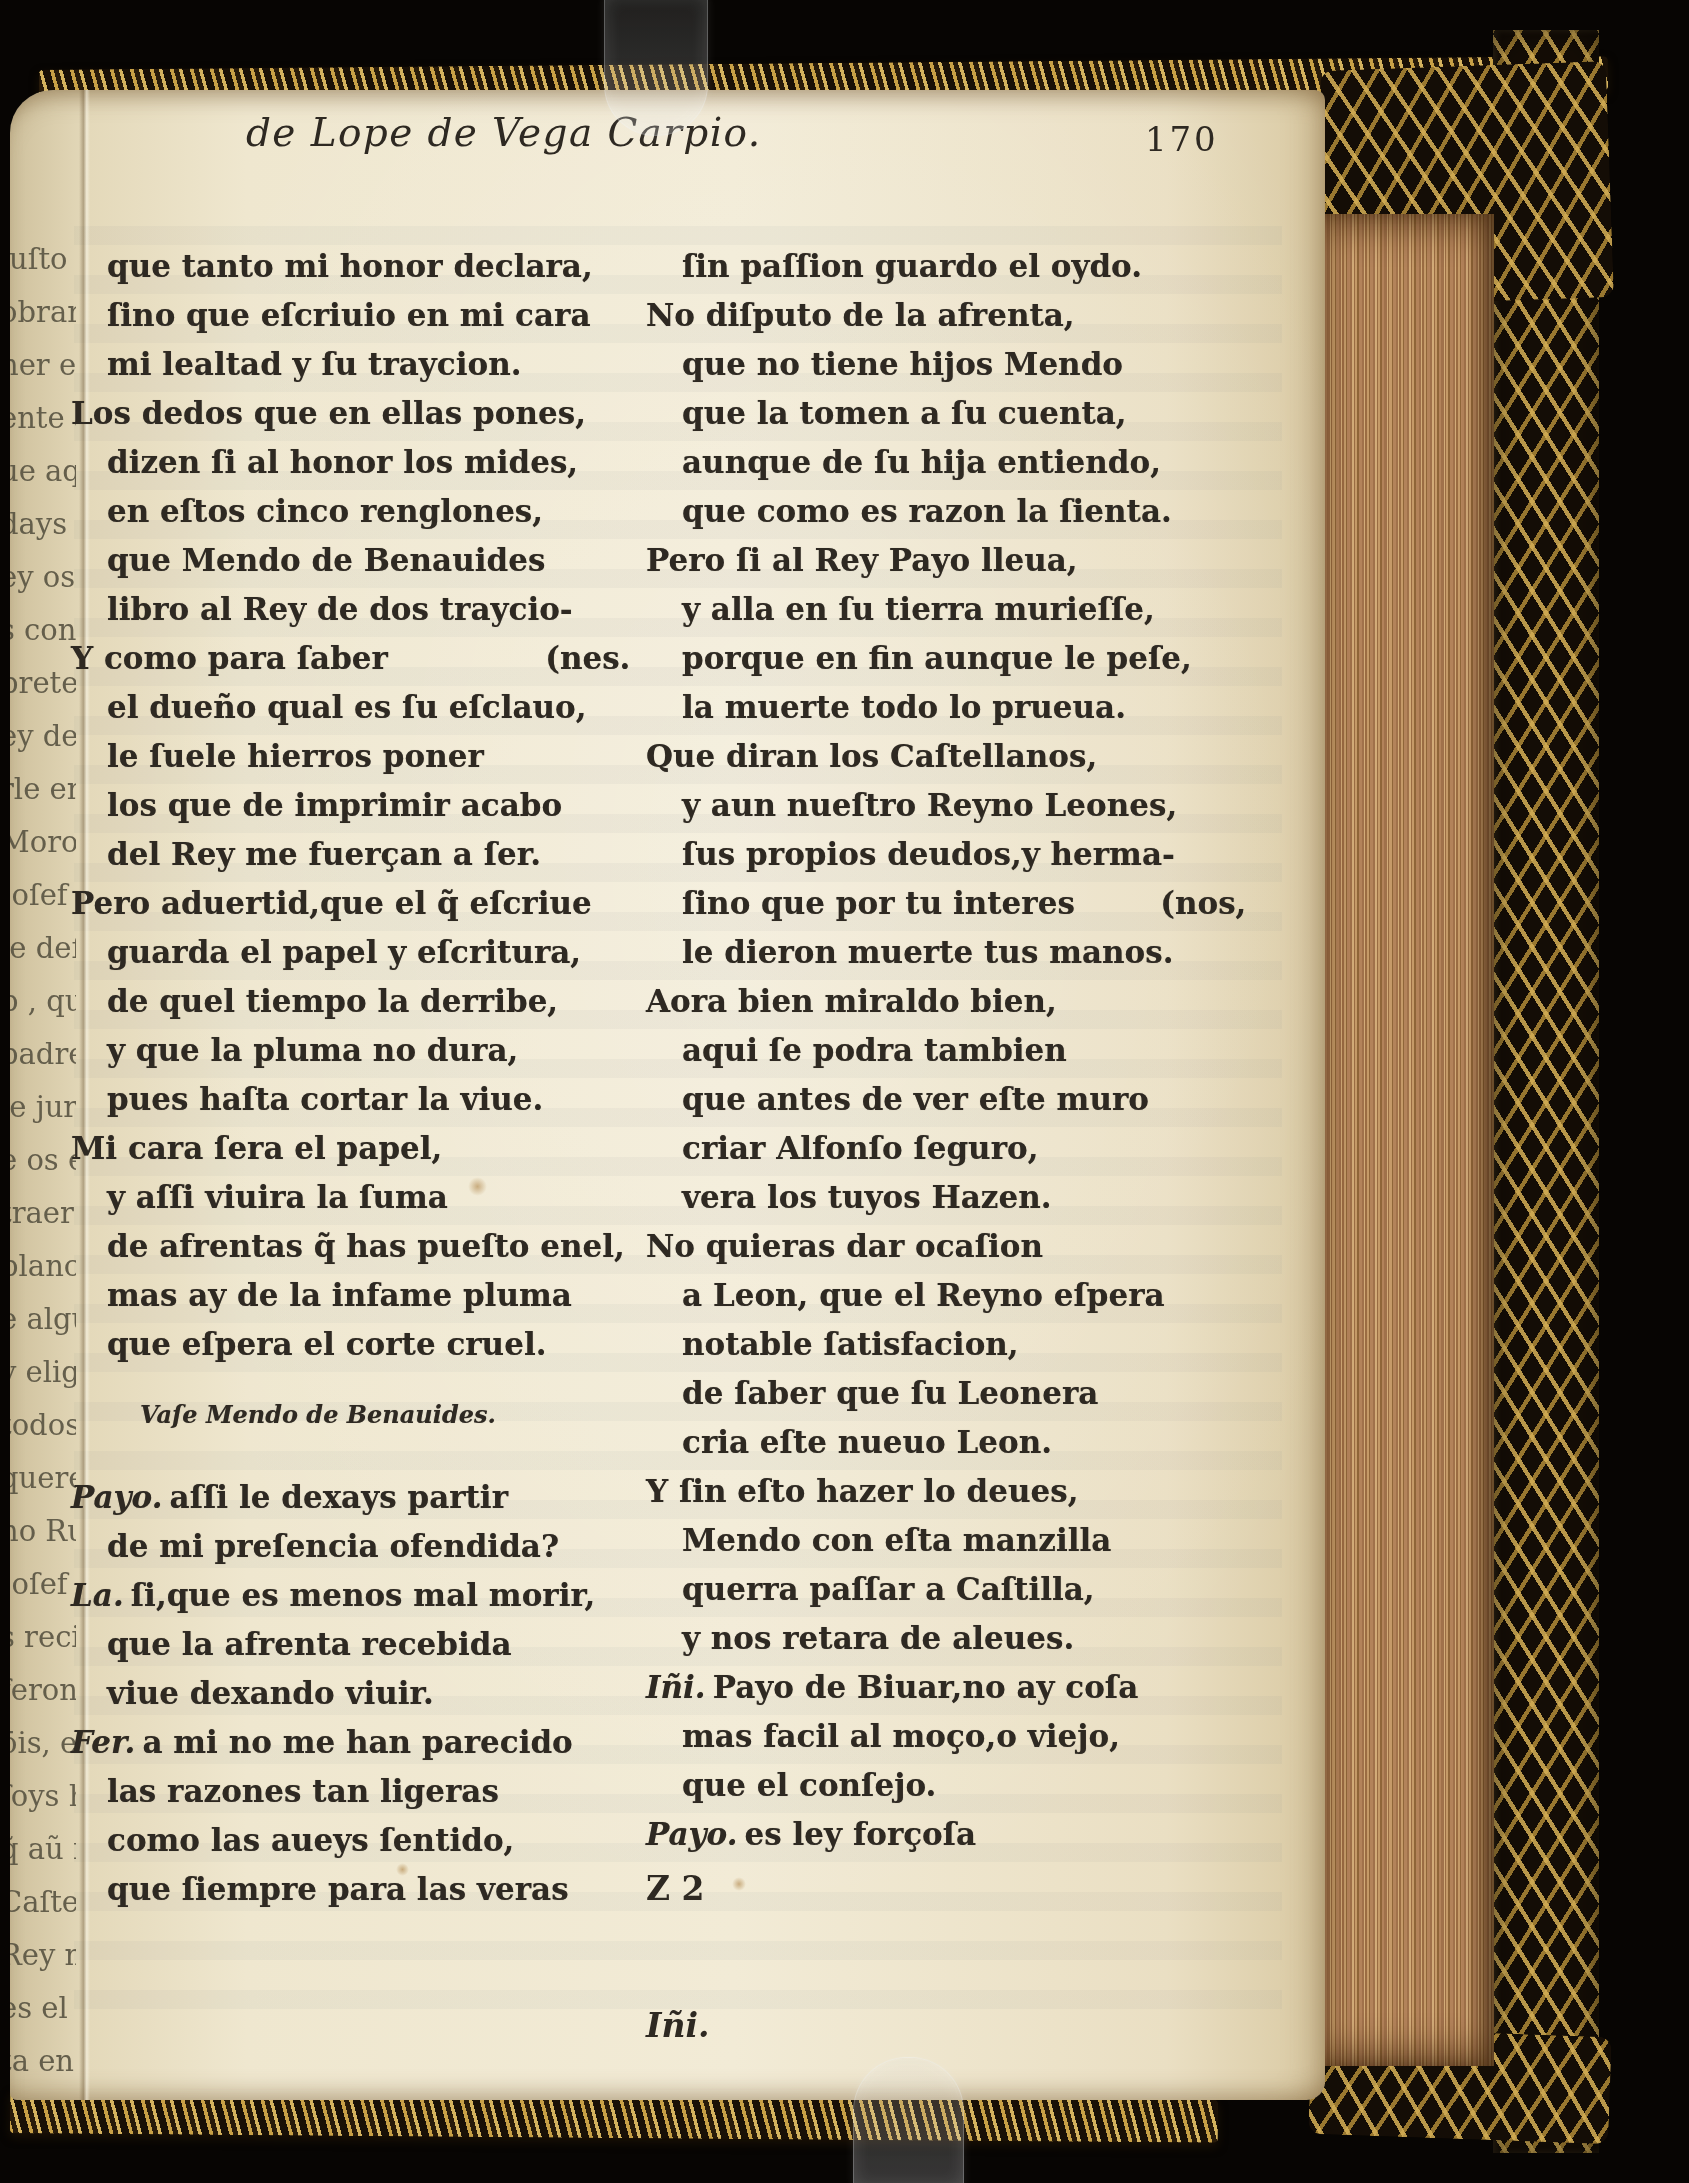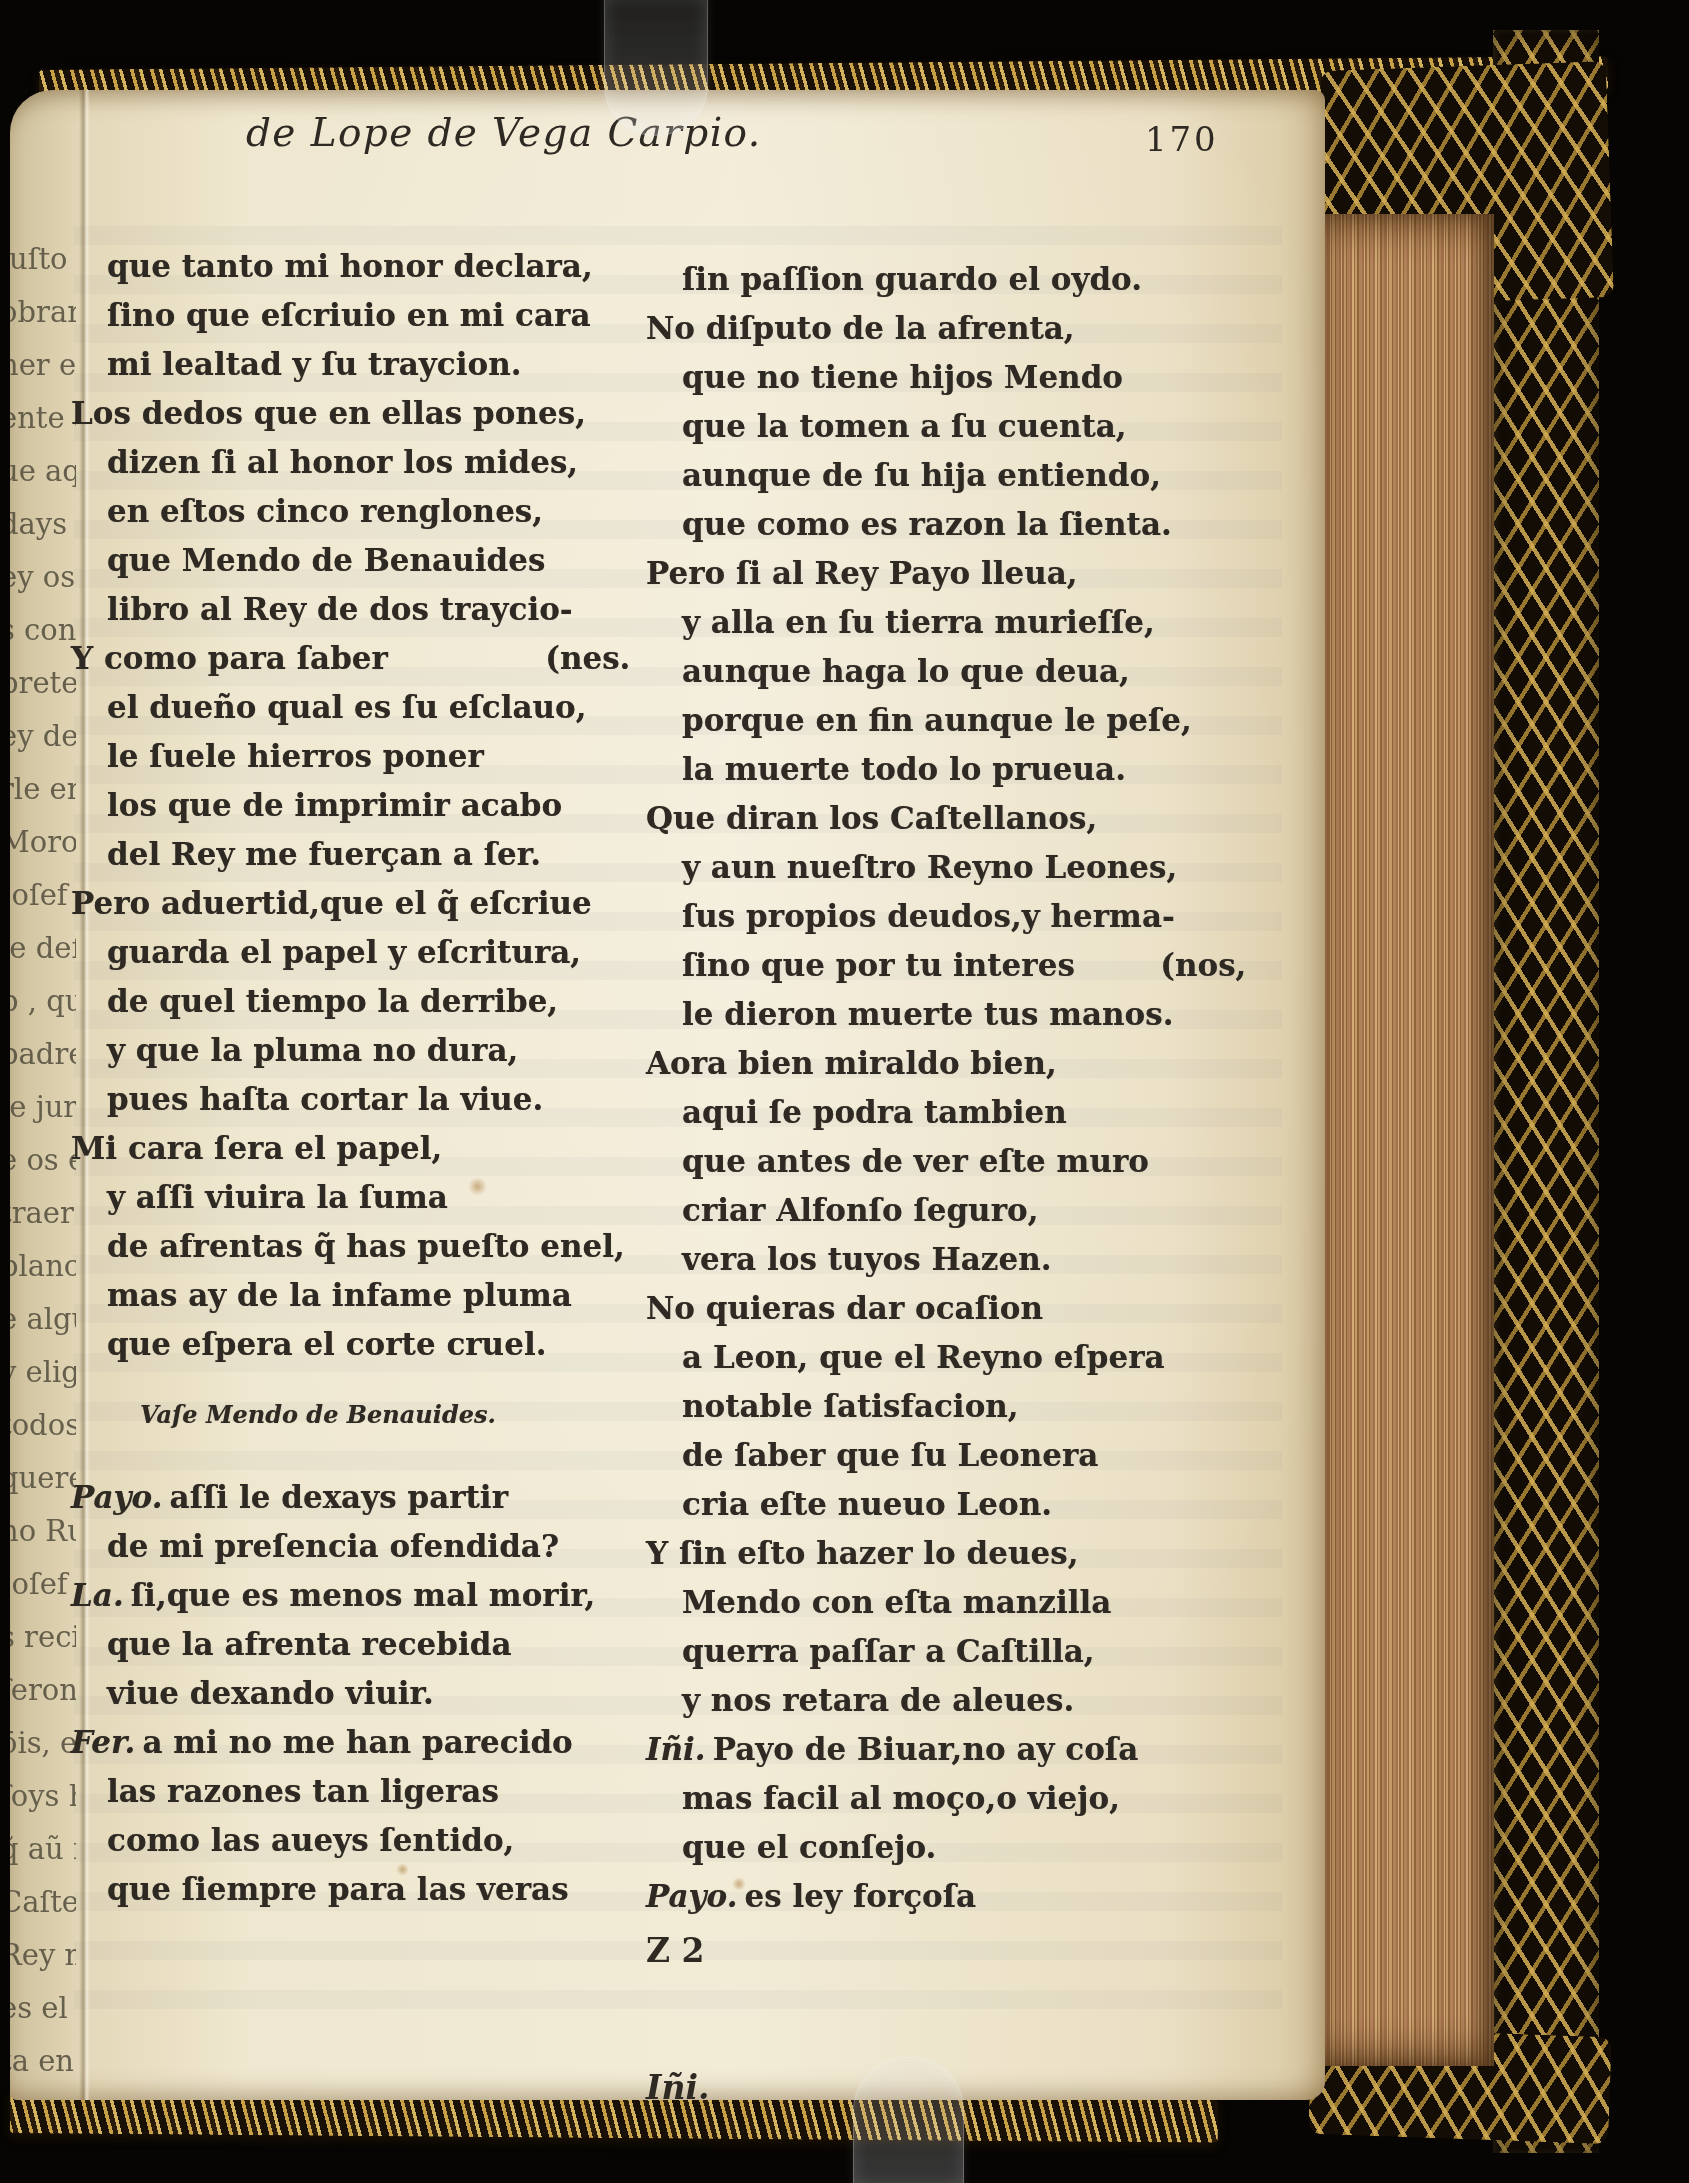--- a/index.html
+++ b/index.html
@@ -52,21 +52,21 @@
         white-space:nowrap;text-align:right;padding-right:2.9px;}
 
   
   .runhead{position:absolute;left:236px;top:20px;font-style:italic;font-size:39px;color:#2e2922;
            letter-spacing:1.4px;white-space:nowrap;}
   .pagenum{position:absolute;left:1135px;top:29px;font-size:34px;color:#2e2922;letter-spacing:2.9px;}
 
   
   .col{position:absolute;top:152px;color:#2e2922;font-weight:bold;}
   .col-left{left:61px;width:578px;}
-  .col-right{left:636px;width:619px;margin-top:13px;}
+  .col-right{left:636px;width:619px;}
   .vline{font-size:31px;line-height:49px;white-space:nowrap;text-shadow:0 0 0.7px rgba(46,41,34,.45);}
   .vline.ind{padding-left:36px;}
   .vline .sp{font-style:italic;padding-right:7.1px;}
   .vline .tail{float:right;margin-right:18.6px;}
   .vline.stage{font-style:italic;font-size:24px;padding-left:69px;margin-top:21.4px;margin-bottom:34px;}
   .sigrow{display:flex;justify-content:flex-end;gap:86px;padding-right:30px;
           font-size:33px;line-height:51px;margin-top:4.3px;flex-direction:column;}
   .sigrow .catch{font-style:italic;}
 
   
@@ -172,21 +172,20 @@
       </div>
     <div class="col col-right" id="col-right">
         <div class="vline ind">ſin paſſion guardo el oydo.</div>
         <div class="vline">No diſputo de la afrenta,</div>
         <div class="vline ind">que no tiene hijos Mendo</div>
         <div class="vline ind">que la tomen a ſu cuenta,</div>
         <div class="vline ind">aunque de ſu hija entiendo,</div>
         <div class="vline ind">que como es razon la ſienta.</div>
         <div class="vline">Pero ſi al Rey Payo lleua,</div>
         <div class="vline ind">y alla en ſu tierra murieſſe,</div>
-        <div class="vline ind">aunque haga lo que deua,</div>
         <div class="vline ind">porque en fin aunque le peſe,</div>
         <div class="vline ind">la muerte todo lo prueua.</div>
         <div class="vline">Que diran los Caſtellanos,</div>
         <div class="vline ind">y aun nueſtro Reyno Leones,</div>
         <div class="vline ind">ſus propios deudos,y herma-</div>
         <div class="vline ind"><span class="tail">(nos,</span>ſino que por tu interes</div>
         <div class="vline ind">le dieron muerte tus manos.</div>
         <div class="vline">Aora bien miraldo bien,</div>
         <div class="vline ind">aqui ſe podra tambien</div>
         <div class="vline ind">que antes de ver eſte muro</div>

